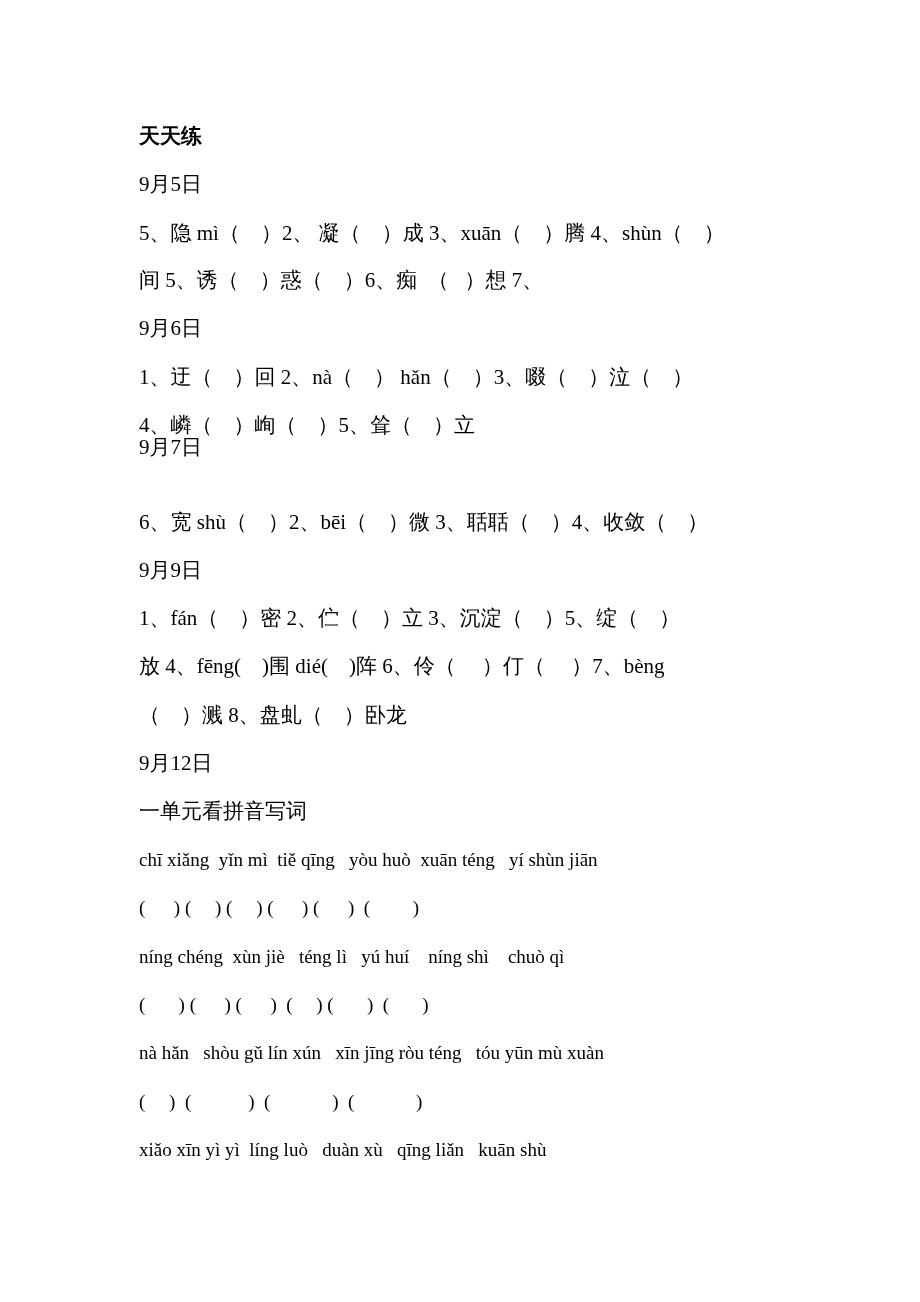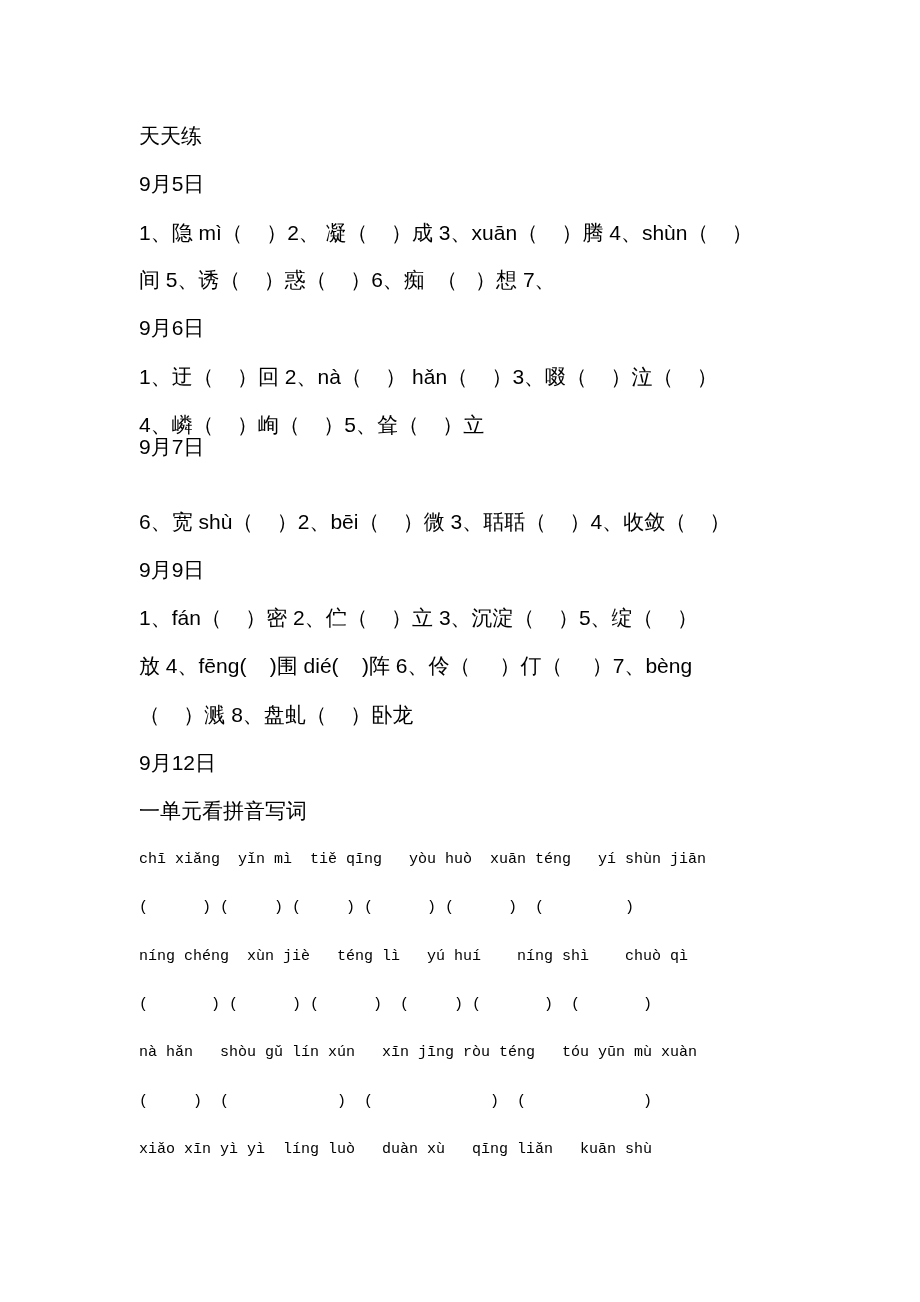--- a/index.html
+++ b/index.html
@@ -19,40 +19,40 @@
       left: 139px;
       top: 0;
       width: 720px;
     }
     .line {
       position: absolute;
       left: 0;
       white-space: pre;
       font-size: 21px;
       line-height: 24px;
-      font-family: Liberation Sans, sans-serif;
+      font-family: Liberation Serif, serif;
     }
     .title {
       font-family: "DejaVu Sans", "Liberation Sans", sans-serif;
-      font-weight: normal;
+      font-weight: bold;
       font-size: 21px;
     }
     .pinyin {
-      font-family: Liberation Mono, monospace;
-      font-size: 15px;
+      font-family: Liberation Serif, serif;
+      font-size: 19px;
     }
   </style>
 </head>
 <body>
 
 <div class="page">
   <div class="line title" style="top:124px">天天练</div>
 
   <div class="line" style="top:172px">9月5日</div>
-  <div class="line" style="top:221px">1、隐 mì（    ）2、 凝（    ）成 3、xuān（    ）腾 4、shùn（    ）</div>
+  <div class="line" style="top:221px">5、隐 mì（    ）2、 凝（    ）成 3、xuān（    ）腾 4、shùn（    ）</div>
   <div class="line" style="top:268px">间 5、诱（    ）惑（    ）6、痴  （   ）想 7、</div>
 
   <div class="line" style="top:316px">9月6日</div>
   <div class="line" style="top:365px">1、迂（    ）回 2、nà（    ） hǎn（    ）3、啜（    ）泣（    ）</div>
   <div class="line" style="top:413px">4、嶙（    ）峋（    ）5、耸（    ）立</div>
 
   <div class="line" style="top:435px">9月7日</div>
   <div class="line" style="top:510px">6、宽 shù（    ）2、bēi（    ）微 3、聒聒（    ）4、收敛（    ）</div>
 
   <div class="line" style="top:558px">9月9日</div>

